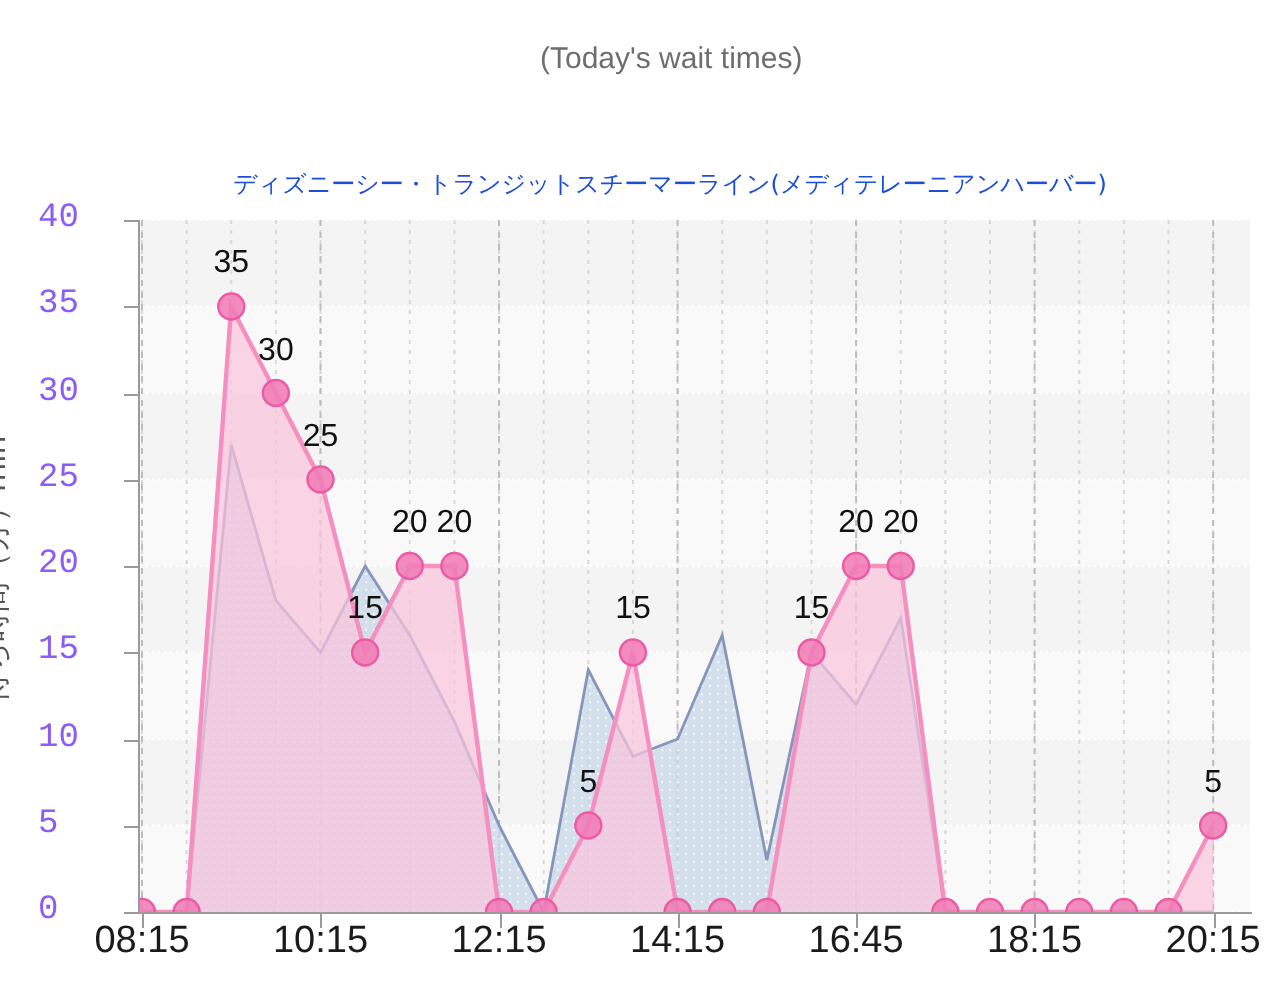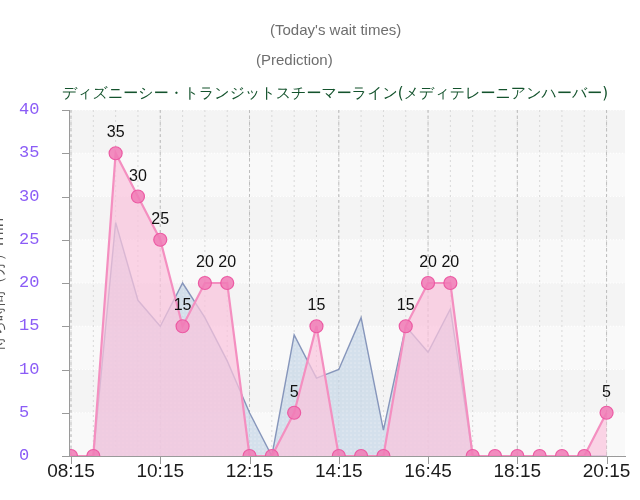--- a/index.html
+++ b/index.html
@@ -27,21 +27,21 @@
     position:absolute; font-size:15px; color:#6e6e6e;
     font-family:"Liberation Sans", sans-serif; white-space:nowrap;
   }
   .legend-en.e1 { left:256px; top:21px;margin-left:14px; }
   .legend-en.e2 { left:256px; top:51px; }
 
   
   #chart-title {
     position:absolute; left:0; top:84px; width:640px;
     text-align:center; padding-left:30px;
-    font-size:15px; color:#14532d; white-space:nowrap;
+    font-size:12px; color:#1d4ed8; white-space:nowrap;
     font-family:"DejaVu Sans","Liberation Sans",sans-serif;
   }
 
   
   #plot-wrap { position:absolute; left:0; top:100px; width:640px; height:400px; }
   #plot {
     position:absolute; left:70px; top:10px;
     width:555px; height:346px;
     background:#f4f4f4;
   }
@@ -92,21 +92,20 @@
     white-space:nowrap; pointer-events:none;
   }
   svg { display:block; }
 </style>
 </head>
 <body>
 
 <div id="legend">
   <div class="legend-en e1">(Today's wait times)</div>
 
-  <div class="legend-en e2">(Prediction)</div>
 </div>
 
 <div id="chart-title">ディズニーシー・トランジットスチーマーライン(メディテレーニアンハーバー)</div>
 
 <div id="plot-wrap">
   <div id="yaxis-title">待ち時間（分）min</div>
   <div id="plot">
     <div id="plot-inner">
       <svg id="chart-svg" width="555" height="346" viewBox="0 0 555 346">
           <defs>

